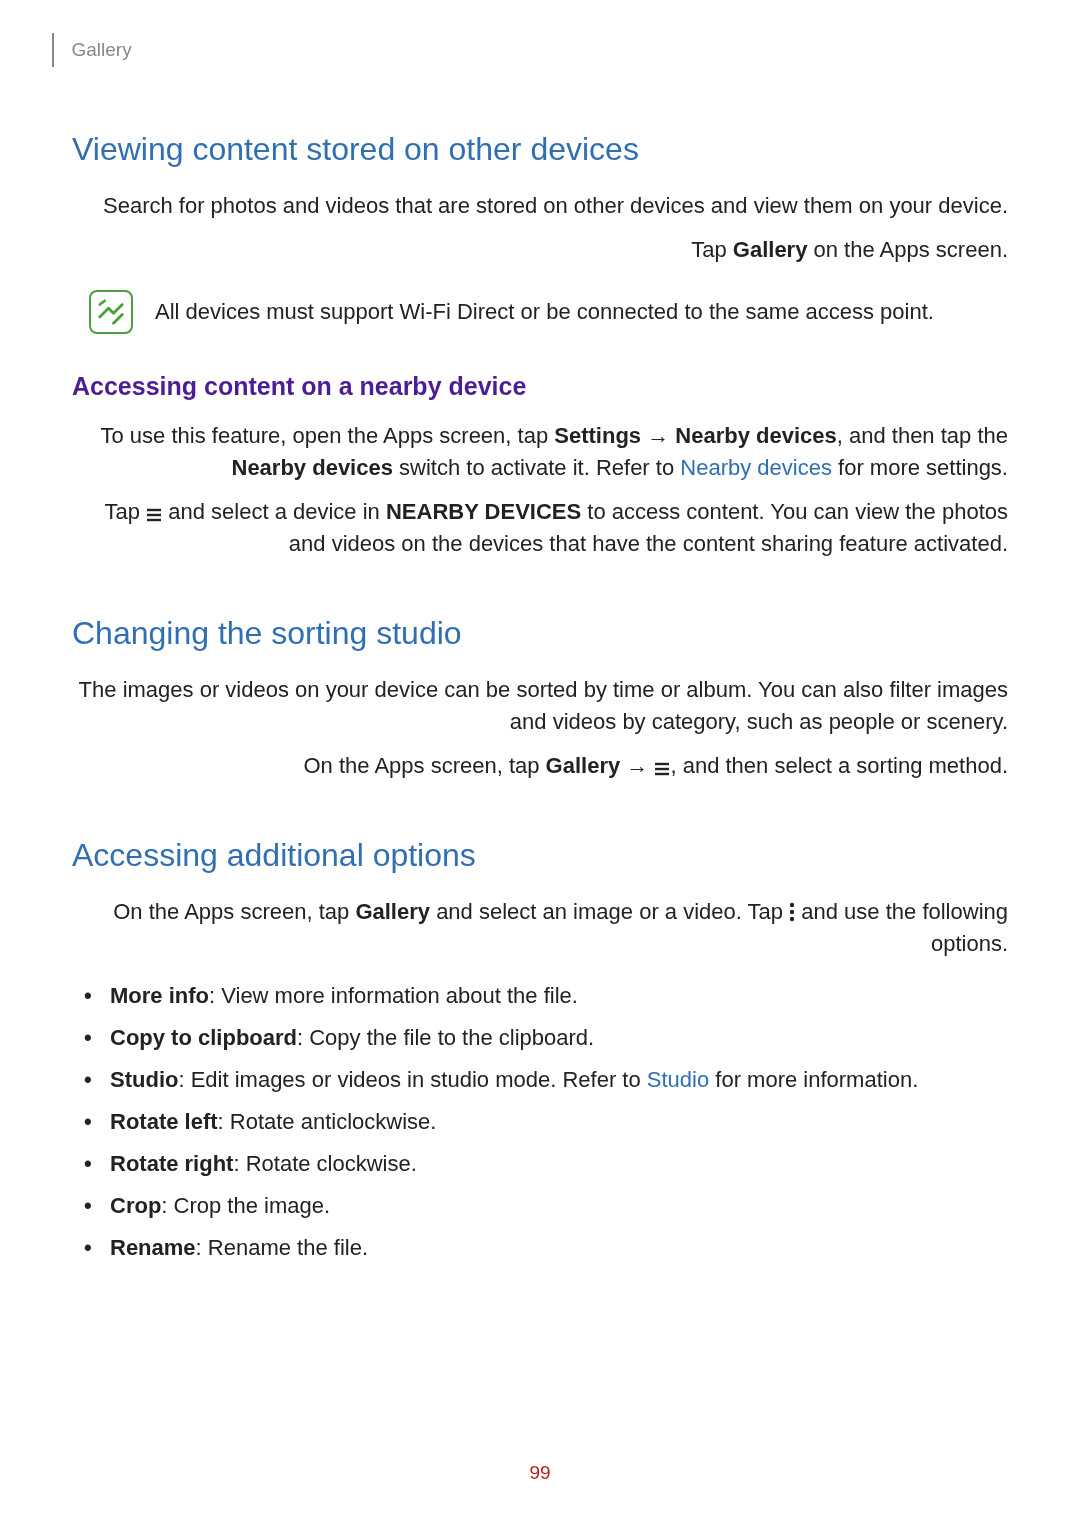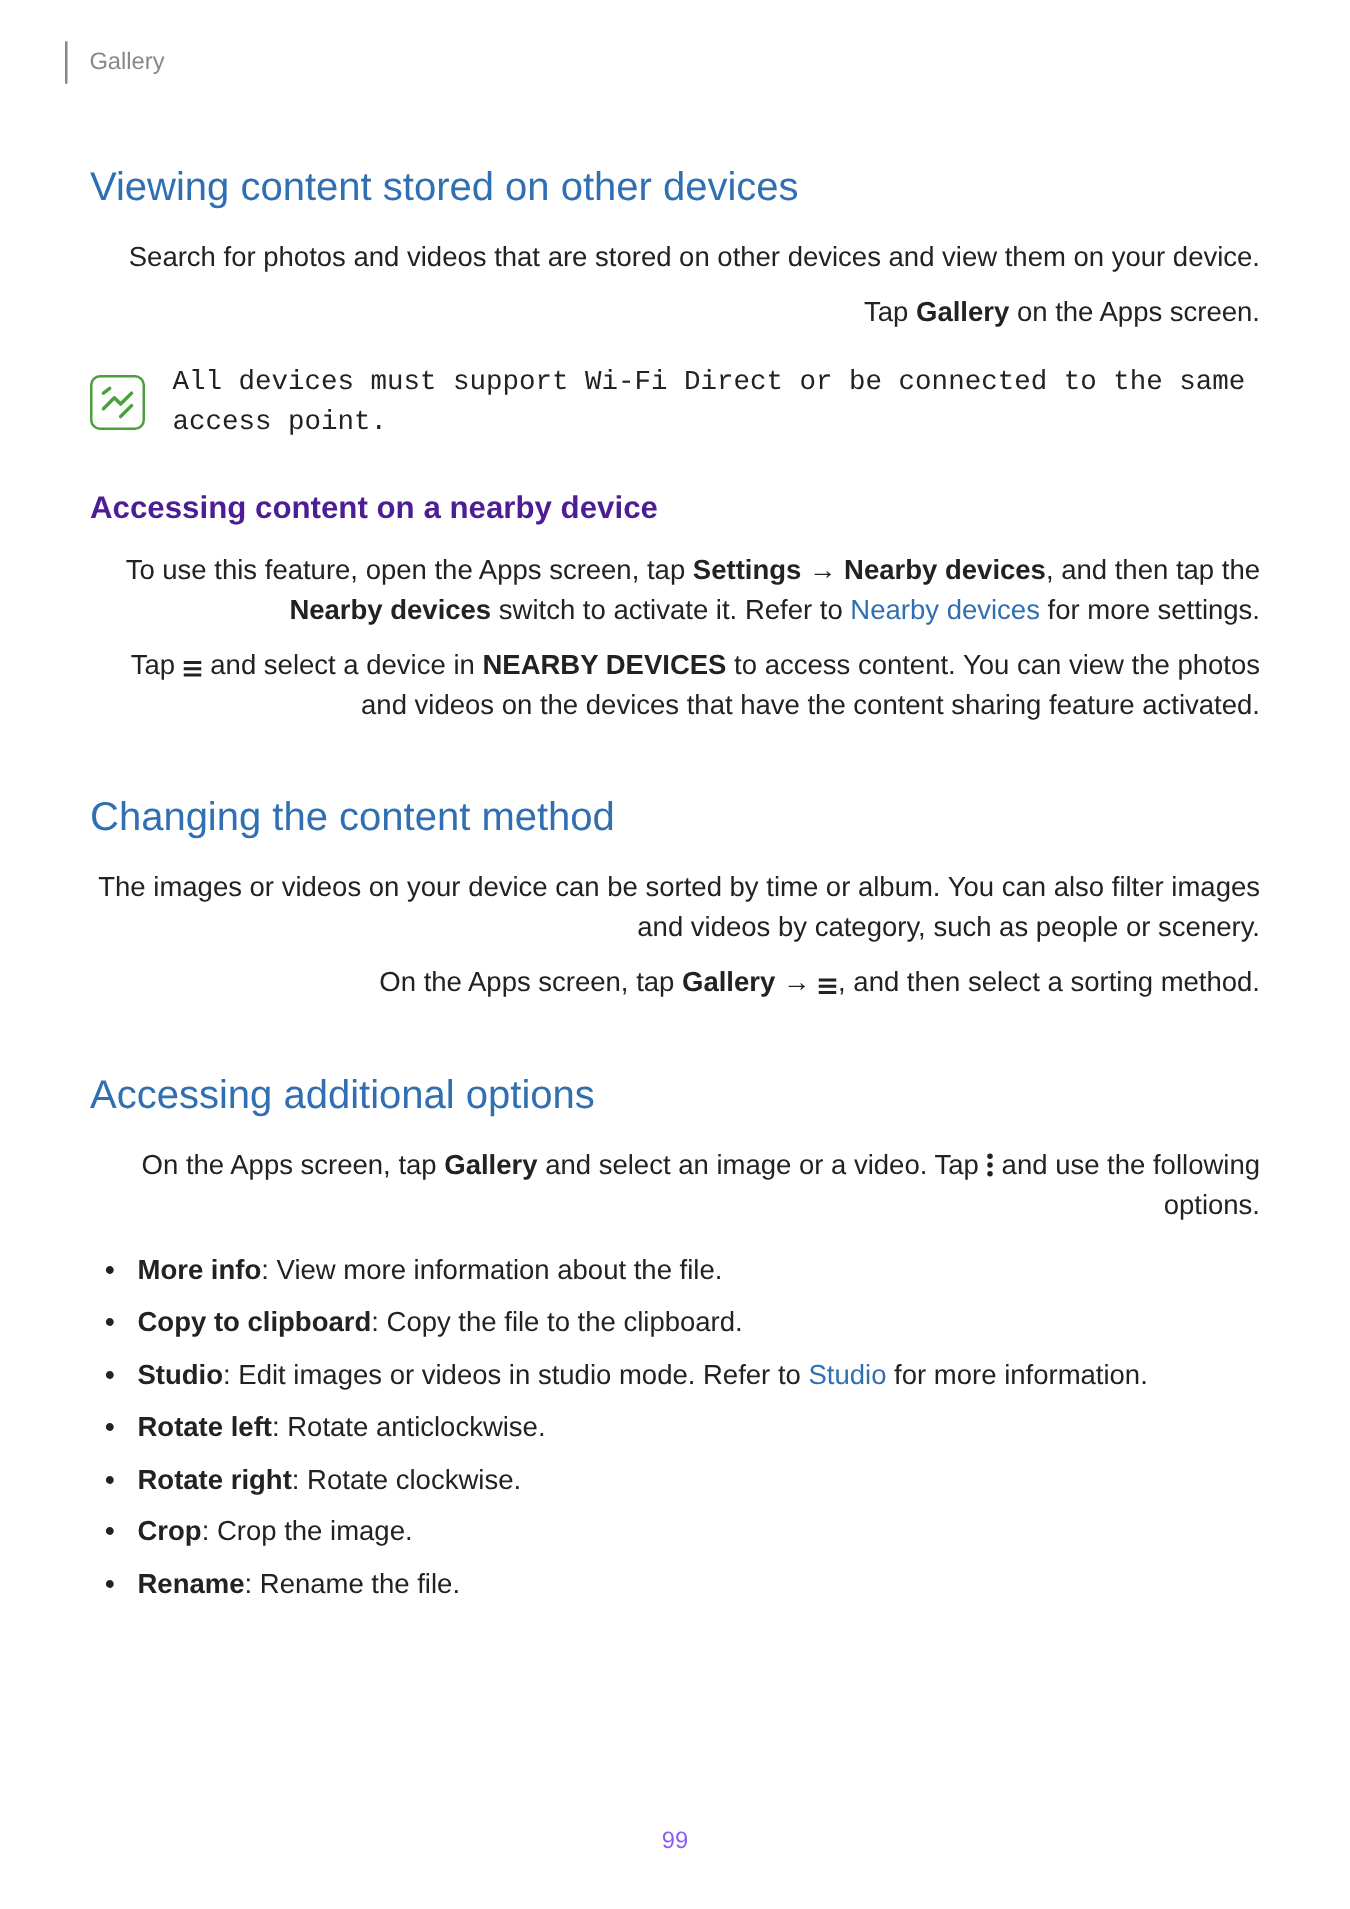--- a/index.html
+++ b/index.html
@@ -47,22 +47,21 @@
   }
   p.body {
     margin-bottom: 12px;
     text-align: right;
   }
   .bold { font-weight: 700; }
   .link { color: #2f6fb2; }
   .note-row {
     display: flex;
     align-items: center;
-    margin: 24px 0 34px 0;
-    font-family: Liberation Mono, monospace;
+    margin: 24px 0 34px 17px;
   }
   .note-icon-box {
     width: 44px;
     height: 44px;
     border: 2.5px solid #4aa03a;
     border-radius: 8px;
     display: flex;
     align-items: center;
     justify-content: center;
     margin-right: 22px;
@@ -89,21 +88,21 @@
   }
   .menu-icon, .more-icon { display: inline-block; vertical-align: -3px; }
   .menu-icon svg, .more-icon svg { display: block; }
   .page-number {
     position: absolute;
     bottom: 40px;
     left: 0;
     right: 0;
     text-align: center;
     font-size: 19px;
-    color: #8b5cf6;
+    color: #b91c1c;
   }
   .spacer-md { height: 24px; }
 </style>
 </head>
 <body>
 
 <div class="page">
 
   <div class="header">
     <div class="header-divider"></div>
@@ -134,21 +133,21 @@
   <p class="body">
     <span>Tap </span><span class="menu-icon"><svg width="16" height="14" viewBox="0 0 16 14">
           <line x1="1" y1="2" x2="15" y2="2" stroke="#222" stroke-width="2.4"></line>
           <line x1="1" y1="7" x2="15" y2="7" stroke="#222" stroke-width="2.4"></line>
           <line x1="1" y1="12" x2="15" y2="12" stroke="#222" stroke-width="2.4"></line>
         </svg></span><span> and select a device in </span><span class="bold">NEARBY DEVICES</span><span> to access content. You can view the photos and videos on the devices that have the content sharing feature activated.</span>
   </p>
 
   <div class="spacer-md"></div>
 
-  <h2 class="section">Changing the content method</h2>
+  <h2 class="section">Changing the sorting studio</h2>
   <p class="body">The images or videos on your device can be sorted by time or album. You can also filter images and videos by category, such as people or scenery.</p>
   <p class="body">
     <span>On the Apps screen, tap </span><span class="bold">Gallery</span><span> → </span><span class="menu-icon"><svg width="16" height="14" viewBox="0 0 16 14">
           <line x1="1" y1="2" x2="15" y2="2" stroke="#222" stroke-width="2.4"></line>
           <line x1="1" y1="7" x2="15" y2="7" stroke="#222" stroke-width="2.4"></line>
           <line x1="1" y1="12" x2="15" y2="12" stroke="#222" stroke-width="2.4"></line>
         </svg></span><span>, and then select a sorting method.</span>
   </p>
 
   <div class="spacer-md"></div>

